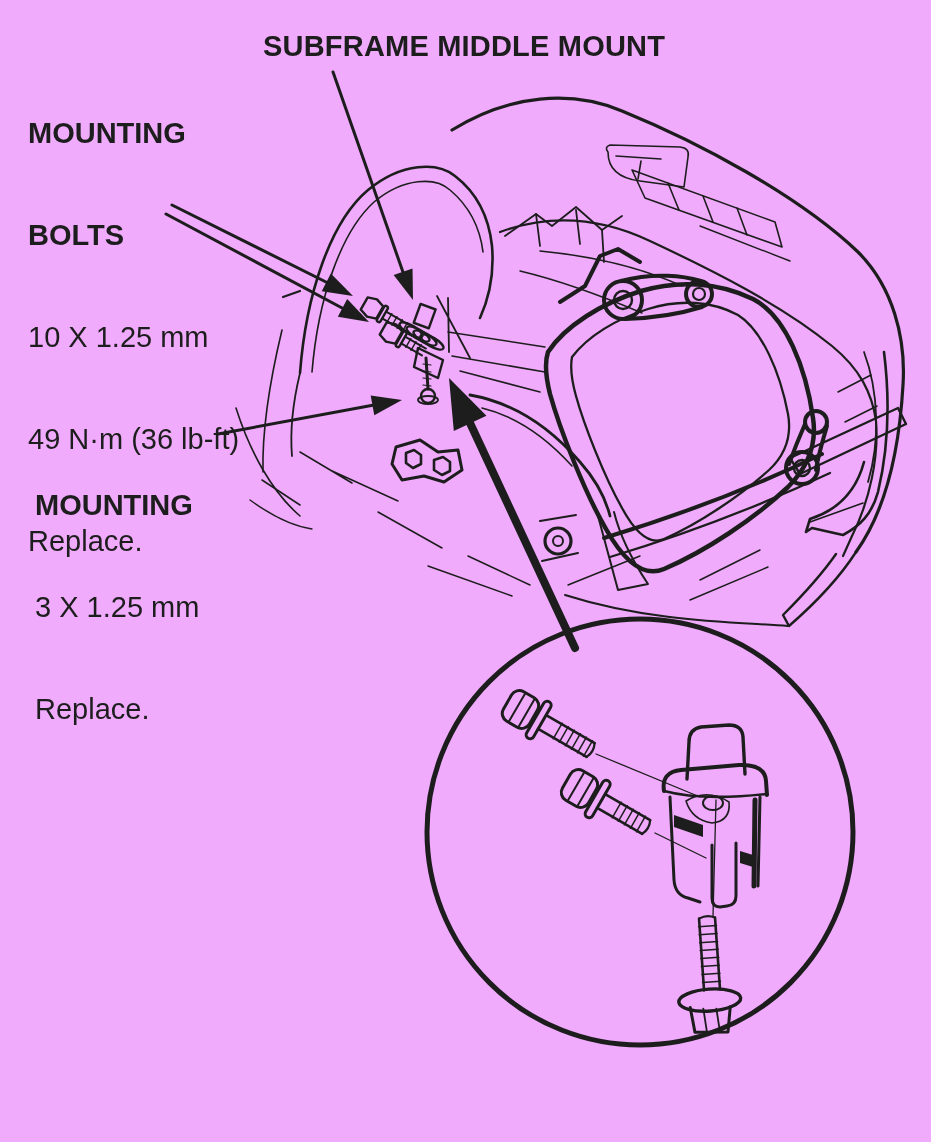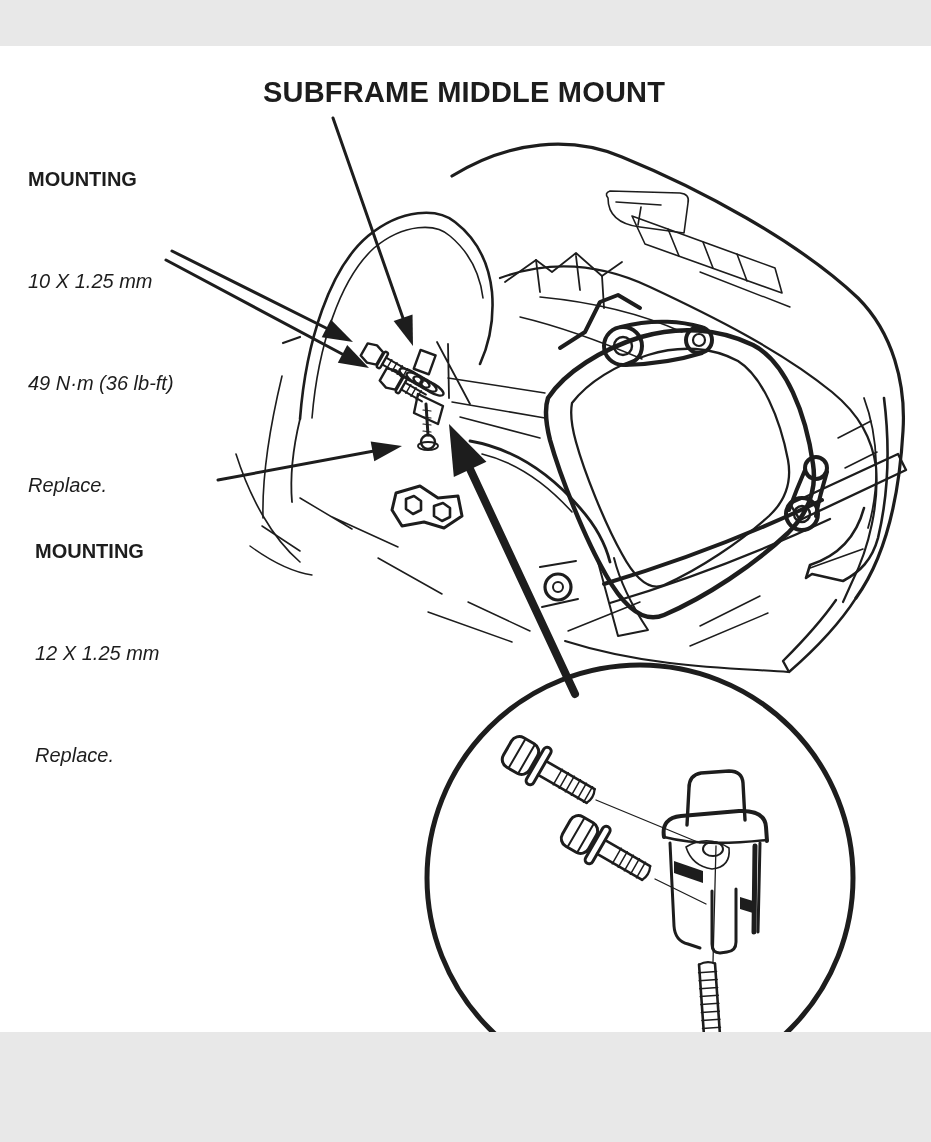--- a/index.html
+++ b/index.html
@@ -1,26 +1,25 @@
 <!DOCTYPE html>
 <html><head>
 <meta charset="utf-8">
 <style>
   html,body{margin:0;padding:0;background:#e8e8e8;}
   .stage{
-    position:relative;width:931px;height:986px;
-    background:#ffffff;overflow:hidden;
+    position:relative;width:931px;height:1142px;
+    background:#f0abfc;overflow:hidden;
     font-family:"Liberation Sans", sans-serif;
     color:#1d1d1d;
-    margin-top:46px;
   }
   .artwork{position:absolute;left:0;top:0;width:931px;height:1142px;}
-  .lbl{position:absolute;white-space:pre;line-height:34px;font-size:20px;}
+  .lbl{position:absolute;white-space:pre;line-height:34px;font-size:29px;}
   .lbl .b{font-weight:700;display:block;}
-  .lbl .r{font-weight:400;display:block;font-style:italic;}
+  .lbl .r{font-weight:400;display:block;}
   .title{
     position:absolute;left:263px;top:30px;
     font-size:29px;font-weight:700;letter-spacing:0.2px;white-space:pre;
   }
 </style>
 </head>
 <body>
 
 <div class="stage">
 
@@ -214,24 +213,25 @@
         <path d="M 688,1006 L 691,1031 L 724,1033 L 728,1008" stroke-width="3"></path>
         <path d="M 701,1008 L 703,1032 M 714,1009 L 716,1033" stroke-width="1.8"></path>
       </g>
     </g>
   </svg>
 
   <div class="title">SUBFRAME MIDDLE MOUNT</div>
 
   <div class="lbl" style="left:28px;top:48px;">
     <span class="b">MOUNTING</span>
+    <span class="b">BOLTS</span>
     <span class="r">10 X 1.25 mm</span>
     <span class="r">49 N·m (36 lb-ft)</span>
     <span class="r">Replace.</span>
   </div>
 
   <div class="lbl" style="left:35px;top:420px;">
     <span class="b">MOUNTING</span>
-    <span class="r">12 X 1.25 mm</span>
+    <span class="r">3 X 1.25 mm</span>
     <span class="r">Replace.</span>
   </div>
 
 </div>
 
 </body></html>

